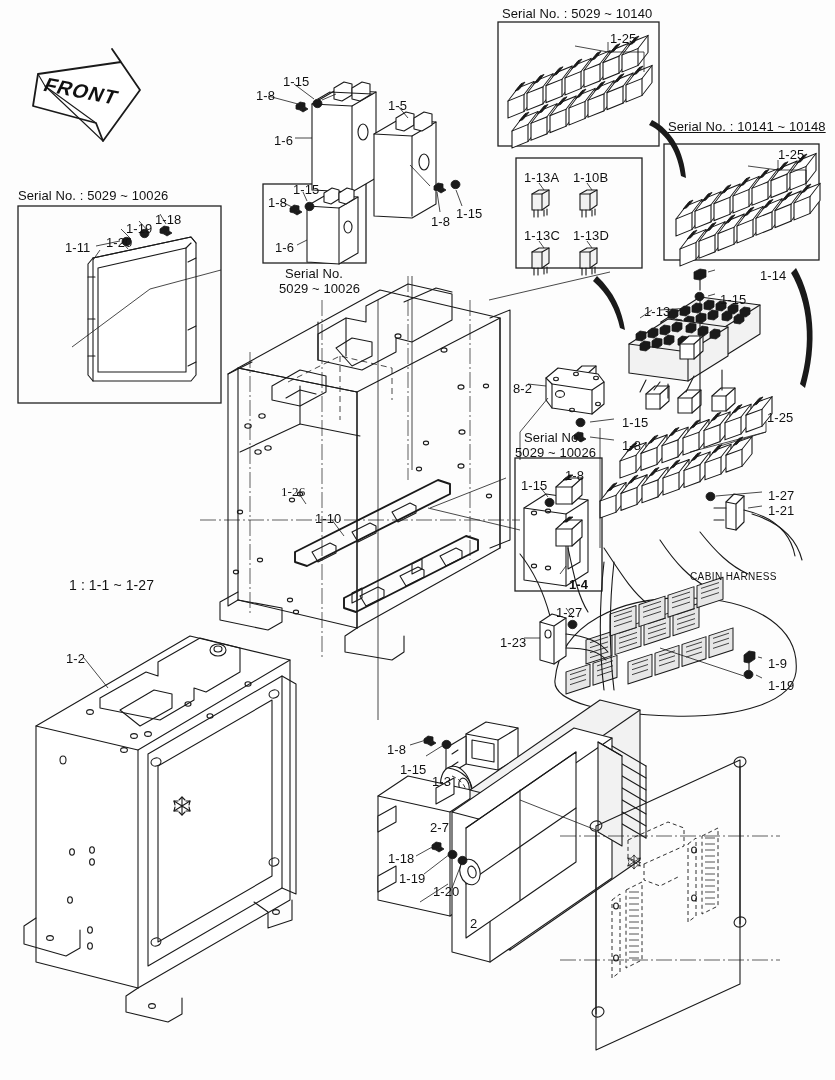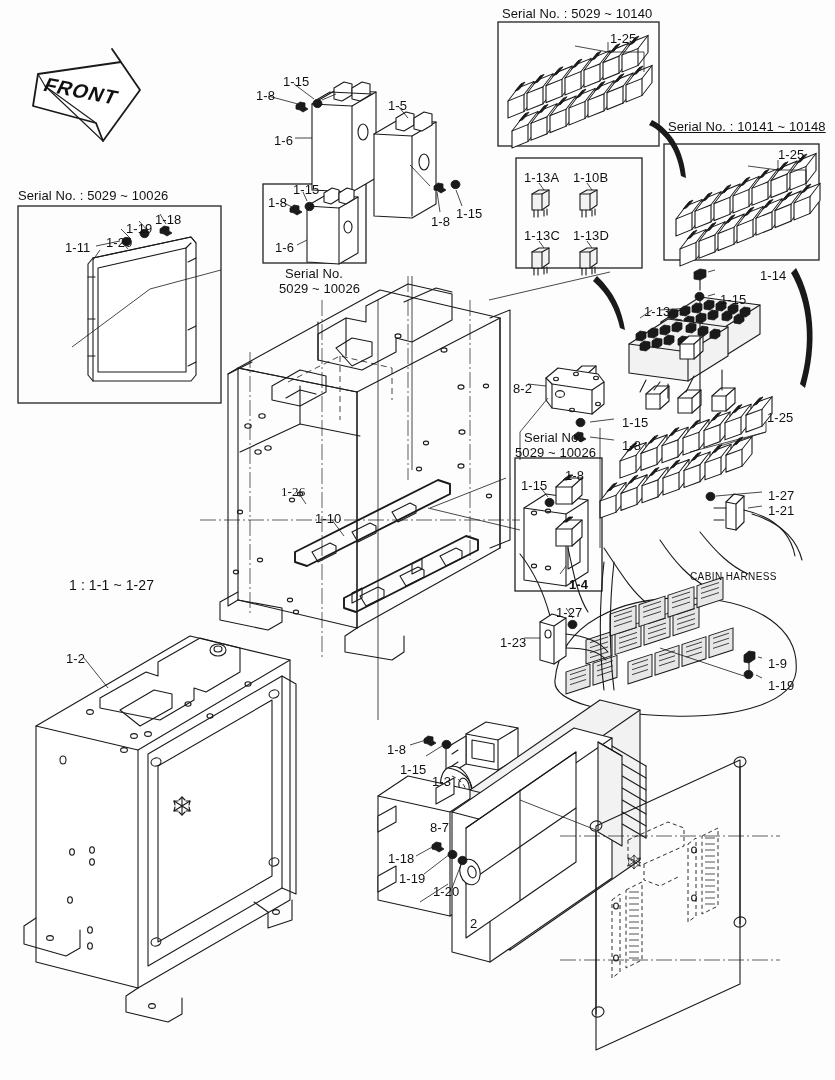--- a/index.html
+++ b/index.html
@@ -724,19 +724,19 @@
   <div class="lbl" style="left:768px;top:488px;">1-27</div>
   <div class="lbl" style="left:768px;top:503px;">1-21</div>
   <div class="lbl" style="left:556px;top:605px;">1-27</div>
   <div class="lbl" style="left:500px;top:635px;">1-23</div>
   <div class="lbl" style="left:768px;top:656px;">1-9</div>
   <div class="lbl" style="left:768px;top:678px;">1-19</div>
   <div class="lbl" style="left:66px;top:651px;">1-2</div>
   <div class="lbl" style="left:387px;top:742px;">1-8</div>
   <div class="lbl" style="left:400px;top:762px;">1-15</div>
   <div class="lbl" style="left:432px;top:774px;">1-3</div>
-  <div class="lbl" style="left:430px;top:820px;">8-7</div>
+  <div class="lbl" style="left:430px;top:820px;">2-7</div>
   <div class="lbl" style="left:388px;top:851px;">1-18</div>
   <div class="lbl" style="left:399px;top:871px;">1-19</div>
   <div class="lbl" style="left:433px;top:884px;">1-20</div>
   <div class="lbl" style="left:470px;top:916px;">2</div>
 
 </div>
 
 </body></html>

